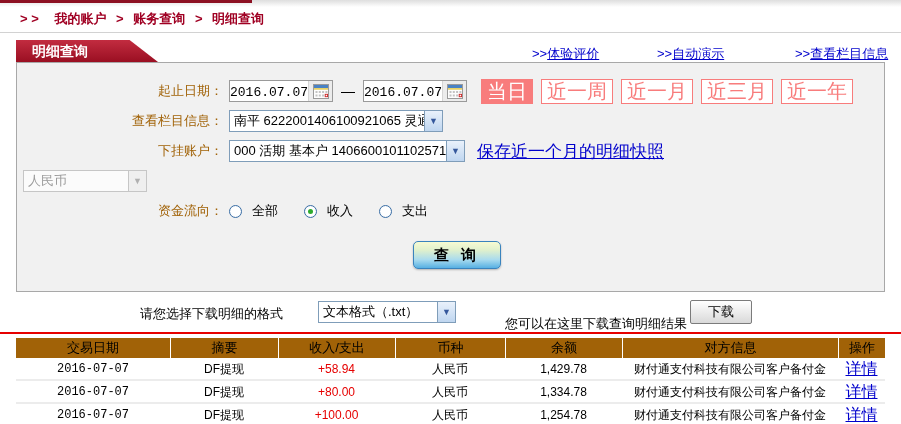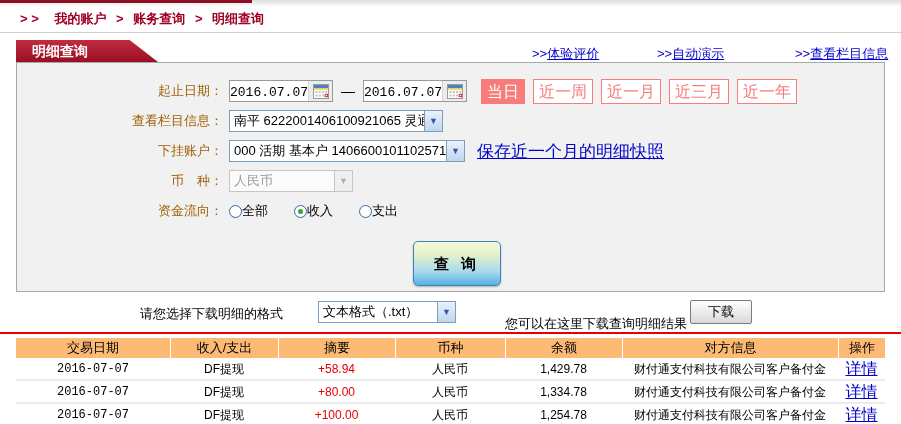--- a/index.html
+++ b/index.html
@@ -43,21 +43,21 @@
   
   .datefield { display:flex; align-items:flex-end; width:104px; height:22px;
     border:1px solid #9a9a9a; background:#fff; }
   .datefield input { border:none; outline:none; width:78px; height:18px;
     font-size:13px; text-align:center; font-family:"Liberation Mono","DejaVu Sans Mono",monospace; background:transparent; }
   .cal-btn { width:24px; height:20px; background:#ececec; display:flex; align-items:center;
     justify-content:center; cursor:pointer; border-left:1px solid #d5d5d5; }
   .date-dash { margin:0 8px; font-size:14px; color:#000; }
 
   
-  .quick { height:25px; padding:0 5px; margin-left:8px; font-size:16px;
+  .quick { height:25px; padding:0 5px; margin-left:8px; font-size:20px;
     border:1px solid #f87c7c; background:#fff; color:#f87c7c; cursor:pointer; line-height:23px; }
   .quick.active { background:#f87c7c; color:#fff; }
   .quick.first { margin-left:14px; }
 
   
   .xpselect { display:flex; align-items:stretch; height:22px; border:1px solid #7f9db9;
     background:#fff; cursor:pointer; }
   .xpselect .val { flex:1; font-size:13px; line-height:20px; padding:0 4px; white-space:nowrap; overflow:hidden; }
   .xpselect .arrow { width:18px; flex:none; display:flex; align-items:center; justify-content:center;
     background: linear-gradient(#e9f1fb,#bfd6f0); border-left:1px solid #7f9db9;
@@ -70,44 +70,44 @@
   .sel-format { width:138px; }
 
   .snap-link { margin-left:12px; font-size:17px; color:#0000cc; text-decoration:underline; cursor:pointer; }
 
   
   .radio-item { display:flex; align-items:center; margin-right:26px; cursor:pointer; }
   .radio { width:13px; height:13px; border:1px solid #3a6ea5; border-radius:50%;
     background: radial-gradient(#ffffff 55%, #dfe7ef); position:relative; flex:none; }
   .radio.checked::after { content:""; position:absolute; left:3px; top:3px; width:5px; height:5px;
     border-radius:50%; background:#2daa2d; }
-  .radio-item .rlabel { font-size:13px; margin-left:0;text-align:center; }
-
-  
-  .query-btn { margin:12px 0 4px 396px; width:88px; height:45px;
+  .radio-item .rlabel { font-size:13px; margin-left:10px;text-align:center; }
+
+  
+  .query-btn { margin:12px 0 4px 396px; width:88px; height:28px;
     border:1px solid #3a83bd; border-radius:5px;
     background: linear-gradient(180deg,#f7fbd2 0%, #dff0cd 32%, #a9dbee 68%, #57b0e3 100%);
     font-size:15px; font-weight:bold; color:#000; letter-spacing:4px; cursor:pointer;
     box-shadow: 0 1px 2px rgba(0,0,0,.25); text-align:center; line-height:26px; }
 
   
   .download-row { position:absolute; top:299px; left:0; width:901px; height:27px; }
   .dl-label { position:absolute; left:140px; top:6px; width:172px; font-size:13px; }
   .dl-select { position:absolute; left:318px; top:2px; }
   .dl-hint { position:absolute; left:505px; top:16px; font-size:13px; }
   .dl-btn { position:absolute; left:690px; top:1px; width:62px; height:24px;
     border:1px solid #7b7b7b; border-radius:2px; background:linear-gradient(#ffffff,#d9d9d9);
     font-size:13px; cursor:pointer; text-align:center; line-height:22px; }
 
   .red-divider { position:absolute; top:332px; left:0; width:901px; height:2px; background:#e60000; }
 
   
   .rtable { position:absolute; top:338px; left:16px; width:869px; }
   .tgrid { display:grid; grid-template-columns:154px 108px 117px 110px 117px 216px 47px; }
-  .th { background:#fdba74; height:20px; line-height:20px; text-align:center; font-size:13px;
+  .th { background:#a16207; height:20px; line-height:20px; text-align:center; font-size:13px;
     border-left:1px solid #fff; }
   .th:first-child { border-left:none; }
   .trow { border-bottom:2px solid #ececec; background:#fff; margin-top:1px; }
   .td { height:20px; line-height:20px; text-align:center; font-size:12px; color:#000;
     white-space:nowrap; overflow:hidden; }
   .td.amount { color:#e60000; }
   .td.action a { color:#0000cc; text-decoration:underline; cursor:pointer; font-size:16px; }
   .td.date { font-family:"Liberation Mono","DejaVu Sans Mono",monospace; font-size:12px; }
 </style>
 </head>
@@ -204,21 +204,20 @@
       <div class="controls">
         <div class="xpselect sel-subaccount">
           <span class="val">000 活期 基本户 1406600101102571848</span>
           <span class="arrow">▼</span>
         </div>
         <a class="snap-link">保存近一个月的明细快照</a>
       </div>
     </div>
 
     <div class="form-row">
-      <div class="f-label">币　种：</div>
       <div class="controls">
         <div class="xpselect sel-currency">
           <span class="val">人民币</span>
           <span class="arrow">▼</span>
         </div>
       </div>
     </div>
 
     <div class="form-row">
       <div class="f-label">资金流向：</div>
@@ -251,22 +250,22 @@
     </div>
     <div class="dl-hint">您可以在这里下载查询明细结果</div>
     <button class="dl-btn">下载</button>
   </div>
 
   <div class="red-divider"></div>
 
   <div class="rtable">
     <div class="tgrid">
       <div class="th">交易日期</div>
+      <div class="th">摘要</div>
       <div class="th">收入/支出</div>
-      <div class="th">摘要</div>
       <div class="th">币种</div>
       <div class="th">余额</div>
       <div class="th">对方信息</div>
       <div class="th">操作</div>
     </div>
 
     <div class="tgrid trow">
       <div class="td date">2016-07-07</div>
       <div class="td">DF提现</div>
       <div class="td amount">+58.94</div>

